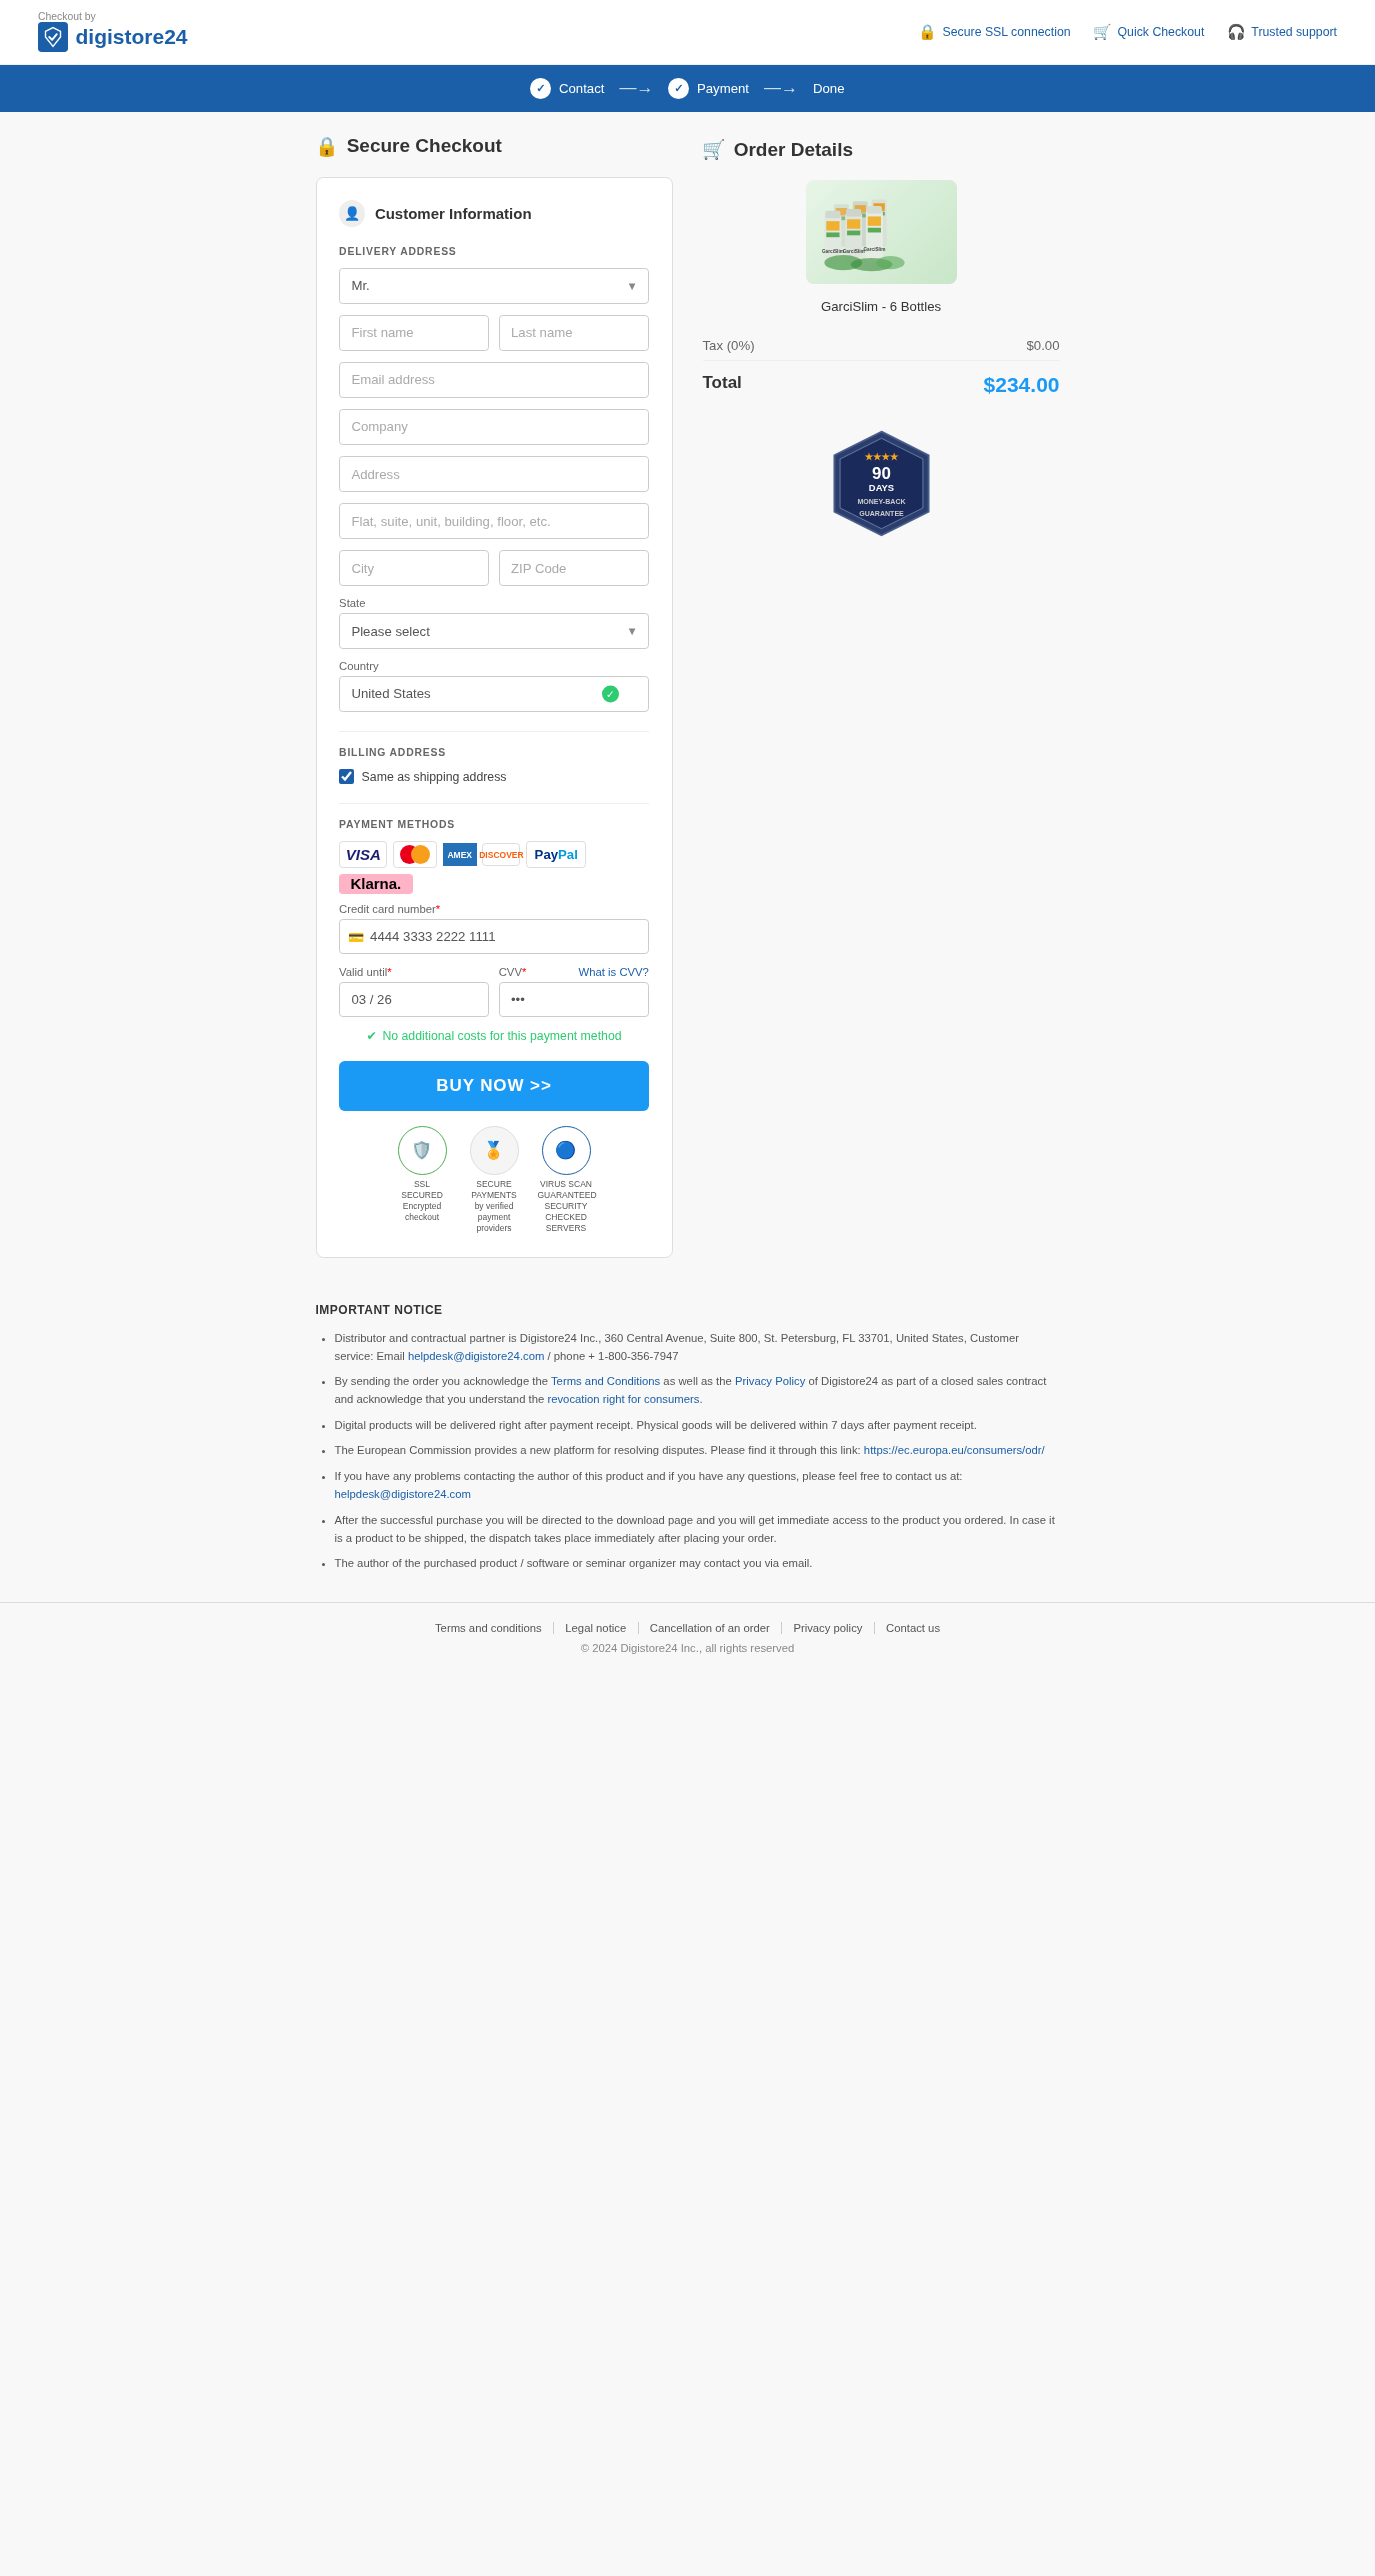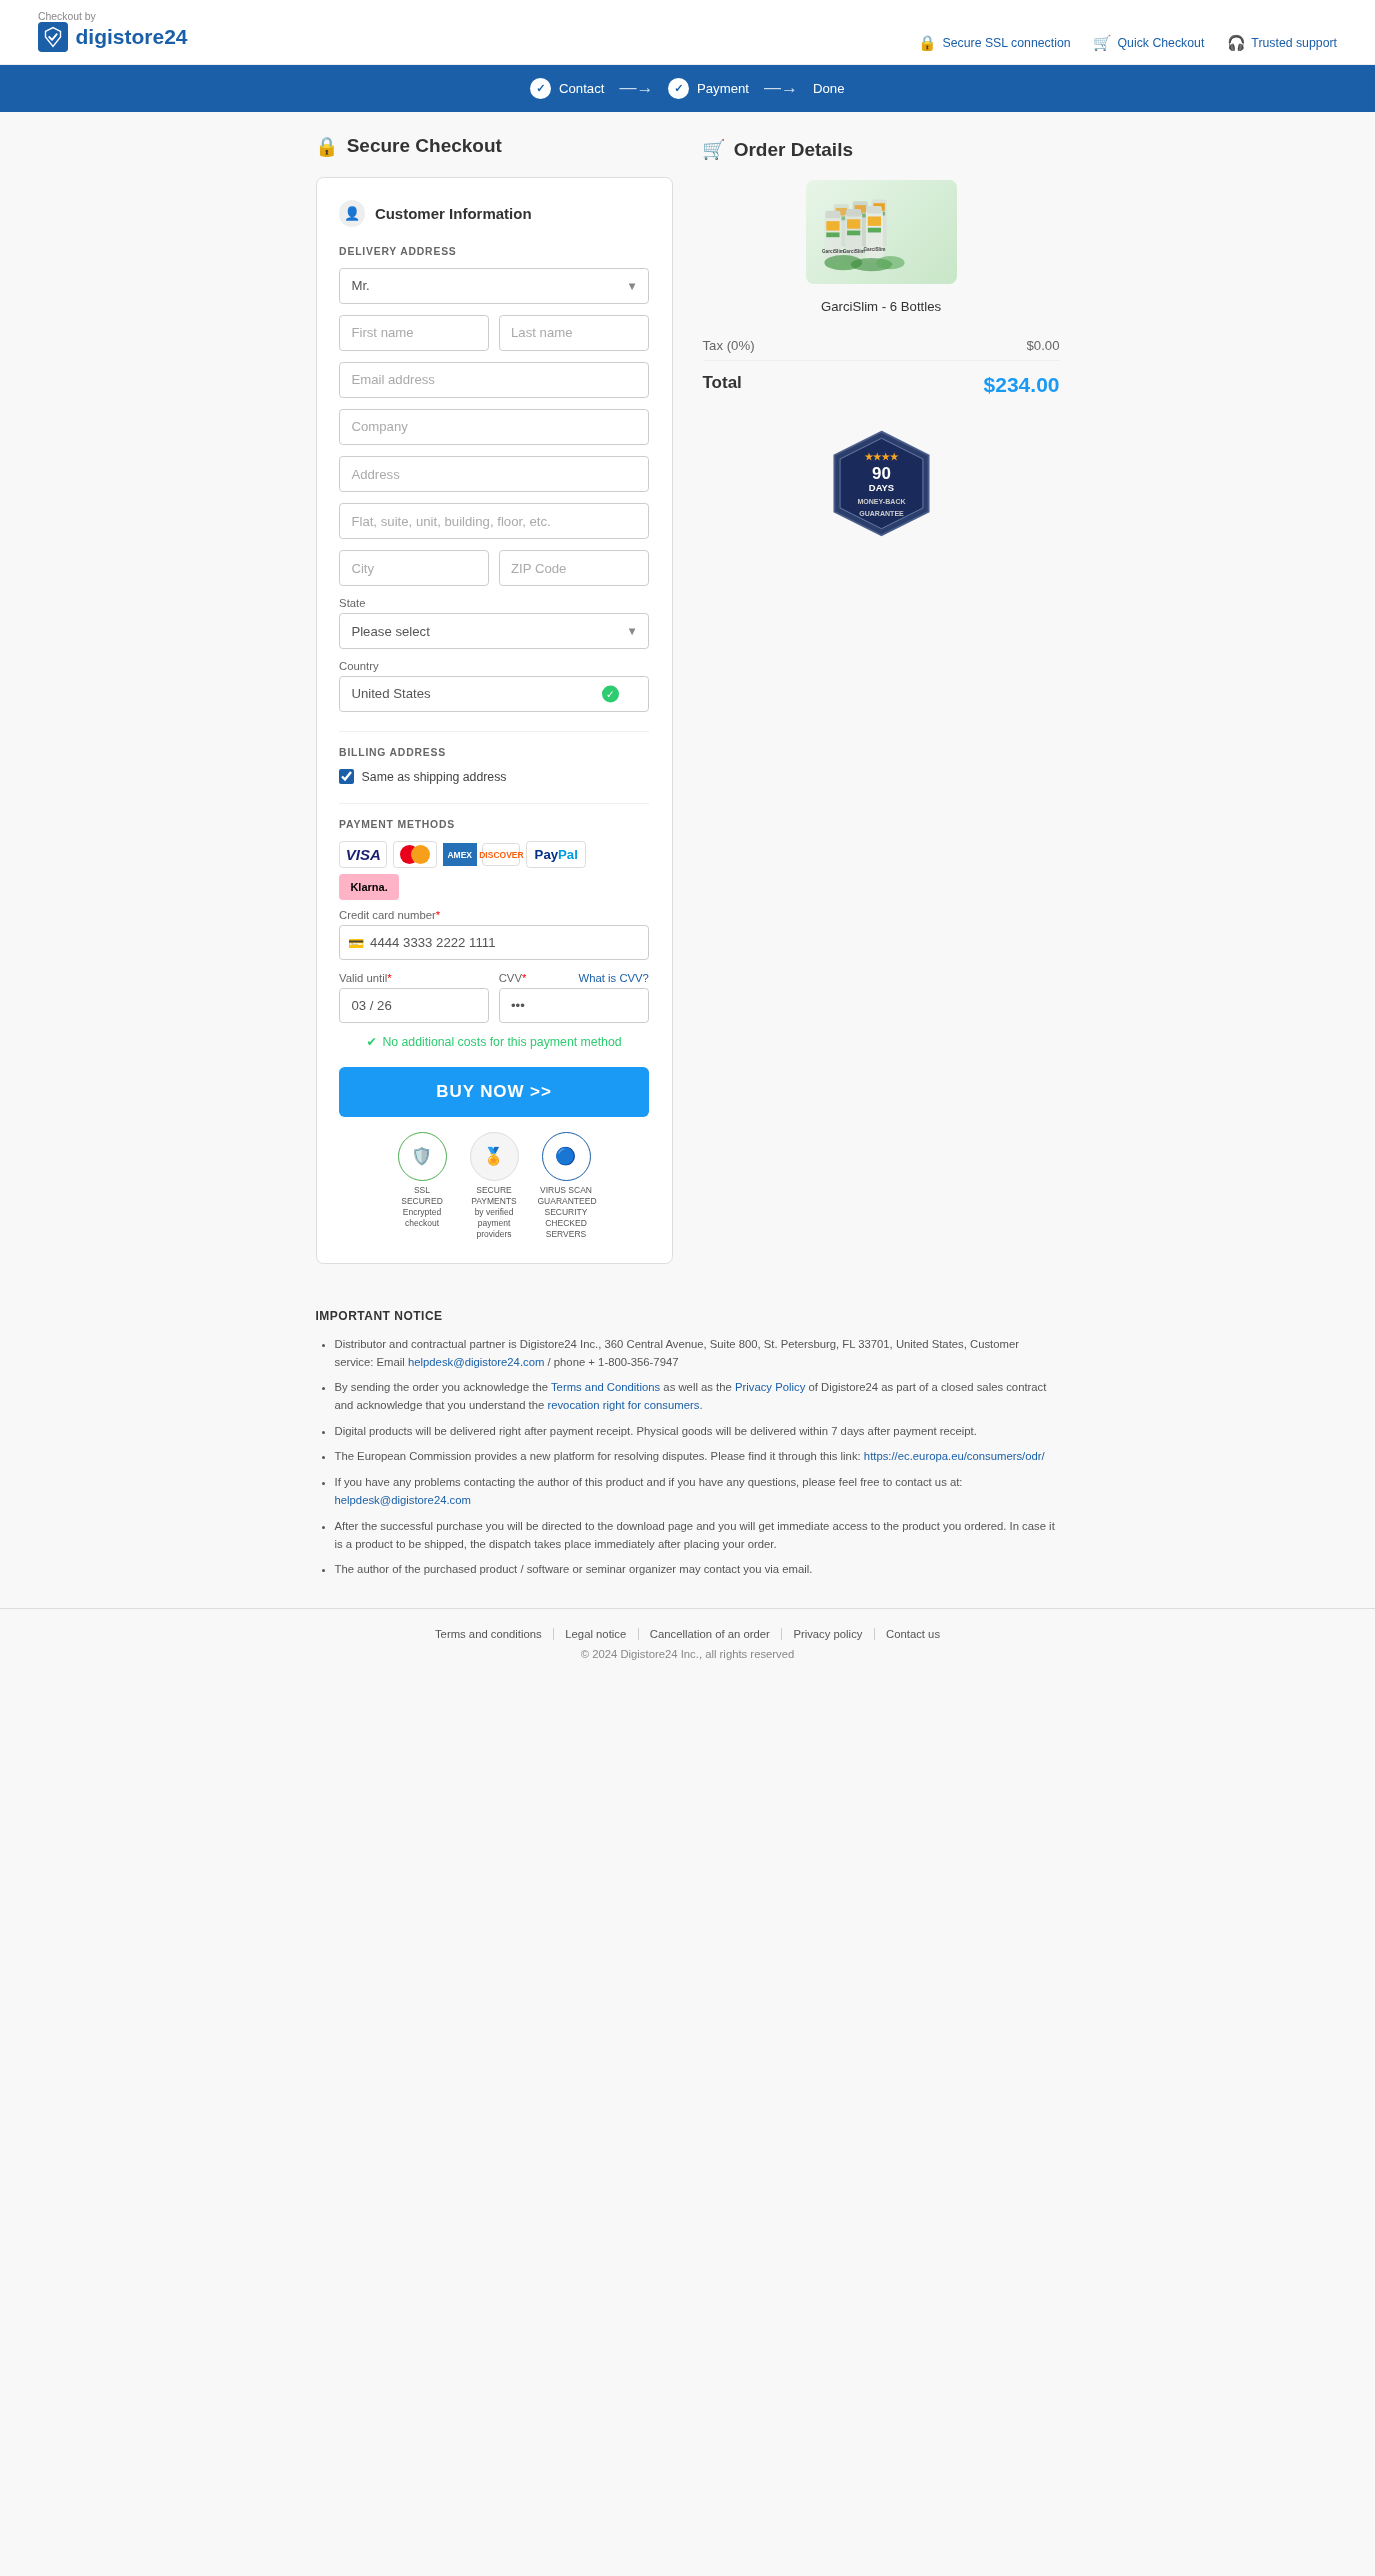--- a/index.html
+++ b/index.html
@@ -1,19 +1,19 @@
 <!DOCTYPE html>
 <html style="font-size:15px"><head>
   <meta charset="utf-8">
   <style>
     * { box-sizing: border-box; margin: 0; padding: 0; }
     body { font-family: -apple-system, BlinkMacSystemFont, 'Segoe UI', Arial, sans-serif; background: #f8f8f8; color: #333; font-size: 13.2px; }
 
     
-    .header { background: #fff; padding: 11.3px 38px; display: flex; align-items: flex-end; justify-content: space-between; border-bottom: 0.9px solid #eee; }
+    .header { background: #fff; padding: 11.3px 38px; display: flex; align-items: center; justify-content: space-between; border-bottom: 0.9px solid #eee; }
     .header-logo { display: flex; flex-direction: column; }
     .checkout-by { font-size: 10.4px; color: #888; }
     .logo-brand { display: flex; align-items: center; gap: 7.5px; font-size: 21px; font-weight: 700; color: #1a5fa8; }
     .logo-icon { width: 30px; height: 30px; }
     .header-badges { display: flex; gap: 22.6px; align-items: center; }
     .header-badge { display: flex; align-items: center; gap: 5.7px; color: #1a5fa8; font-size: 12.3px; font-weight: 500; }
     .badge-icon { font-size: 15px; }
 
     
     .progress-bar { background: #1a5fa8; padding: 13.2px; display: flex; justify-content: center; align-items: center; gap: 15px; }
@@ -67,21 +67,21 @@
     .payment-icon { height: 26.4px; padding: 1.9px 5.7px; border-radius: 3.8px; font-size: 10.4px; font-weight: 700; display: flex; align-items: center; justify-content: center; }
     .visa-icon { background: #fff; border: 0.9px solid #ddd; color: #1a1f71; font-size: 15px; font-weight: 900; font-style: italic; }
     .mc-icon { background: #fff; border: 0.9px solid #ddd; }
     .mc-circles { display: flex; }
     .mc-red { width: 19px; height: 19px; background: #eb001b; border-radius: 50%; }
     .mc-orange { width: 19px; height: 19px; background: #f79e1b; border-radius: 50%; margin-left: -7.5px; }
     .amex-icon { background: #2471b8; color: #fff; font-size: 8.5px; font-weight: 700; border-radius: 0; width: 34px; height: 22.6px; }
     .discover-icon { background: #fff; border: 0.9px solid #ddd; color: #f76010; font-size: 8.5px; font-weight: 700; border-radius: 3.8px; width: 38px; height: 22.6px; }
     .paypal-icon { background: #fff; border: 0.9px solid #ddd; color: #003087; font-size: 13.2px; font-weight: 700; height: 26.4px; padding: 1.9px 7.5px; }
     .paypal-pay { color: #009cde; }
-    .klarna-icon { background: #ffb3c7; color: #000; font-size: 11px; font-weight: 700; height: 26px; padding: 1.9px 11.3px; border-radius: 3.8px; }
+    .klarna-icon { background: #ffb3c7; color: #000; font-size: 15px; font-weight: 700; height: 20px; padding: 1.9px 11.3px; border-radius: 3.8px; }
 
     
     .credit-card-field { position: relative; }
     .card-icon { position: absolute; left: 9.4px; top: 50%; transform: translateY(-50%); color: #888; font-size: 13.2px; }
     .card-input { padding-left: 30px !important; }
     .valid-cvv-row { display: grid; grid-template-columns: 1fr 1fr; gap: 9.4px; margin-bottom: 11.3px; }
     .cvv-header { display: flex; justify-content: space-between; align-items: center; }
     .what-is-cvv { color: #1a5fa8; font-size: 11.3px; text-decoration: none; }
 
     

